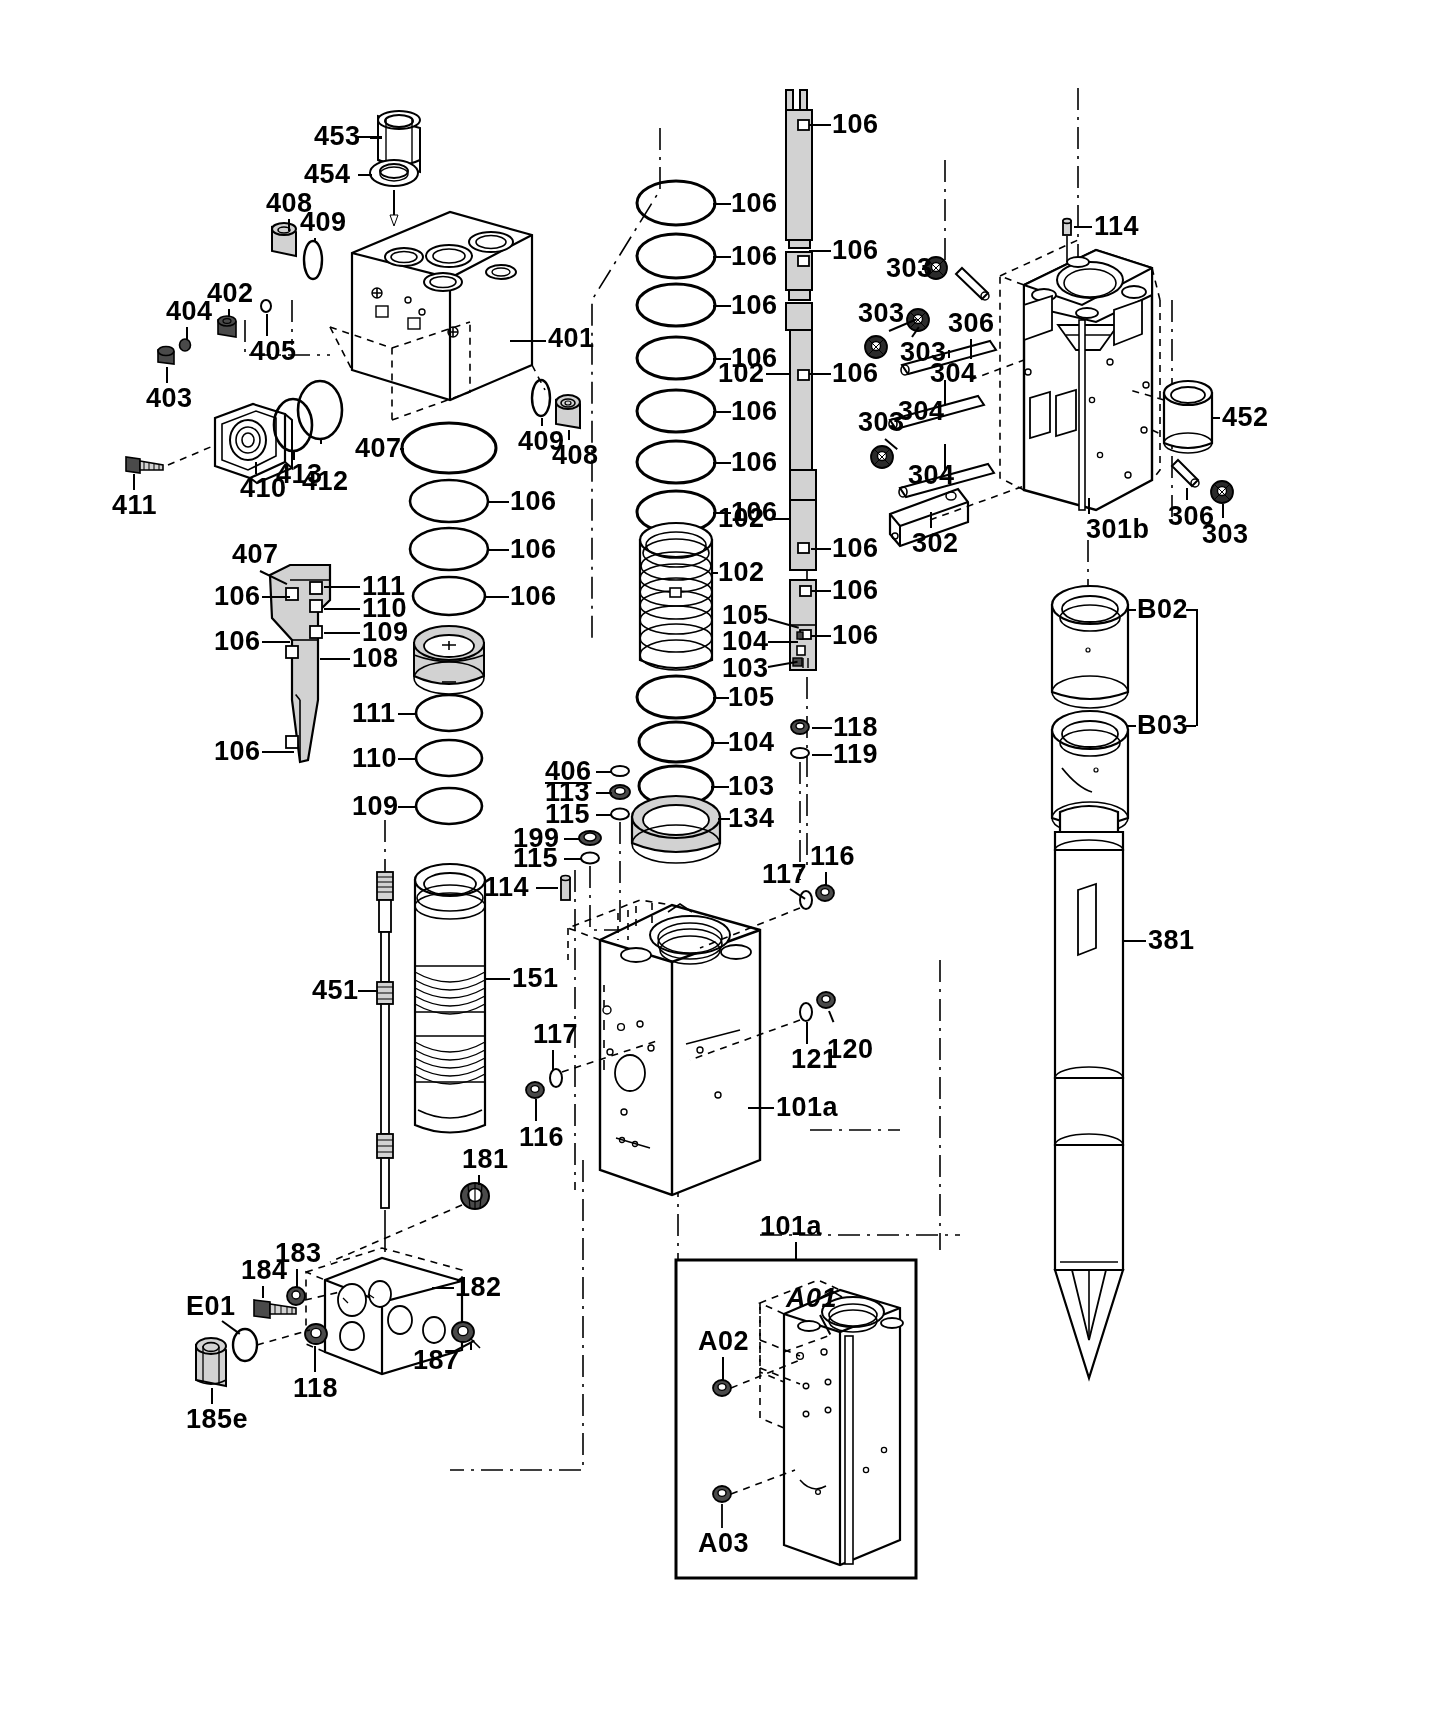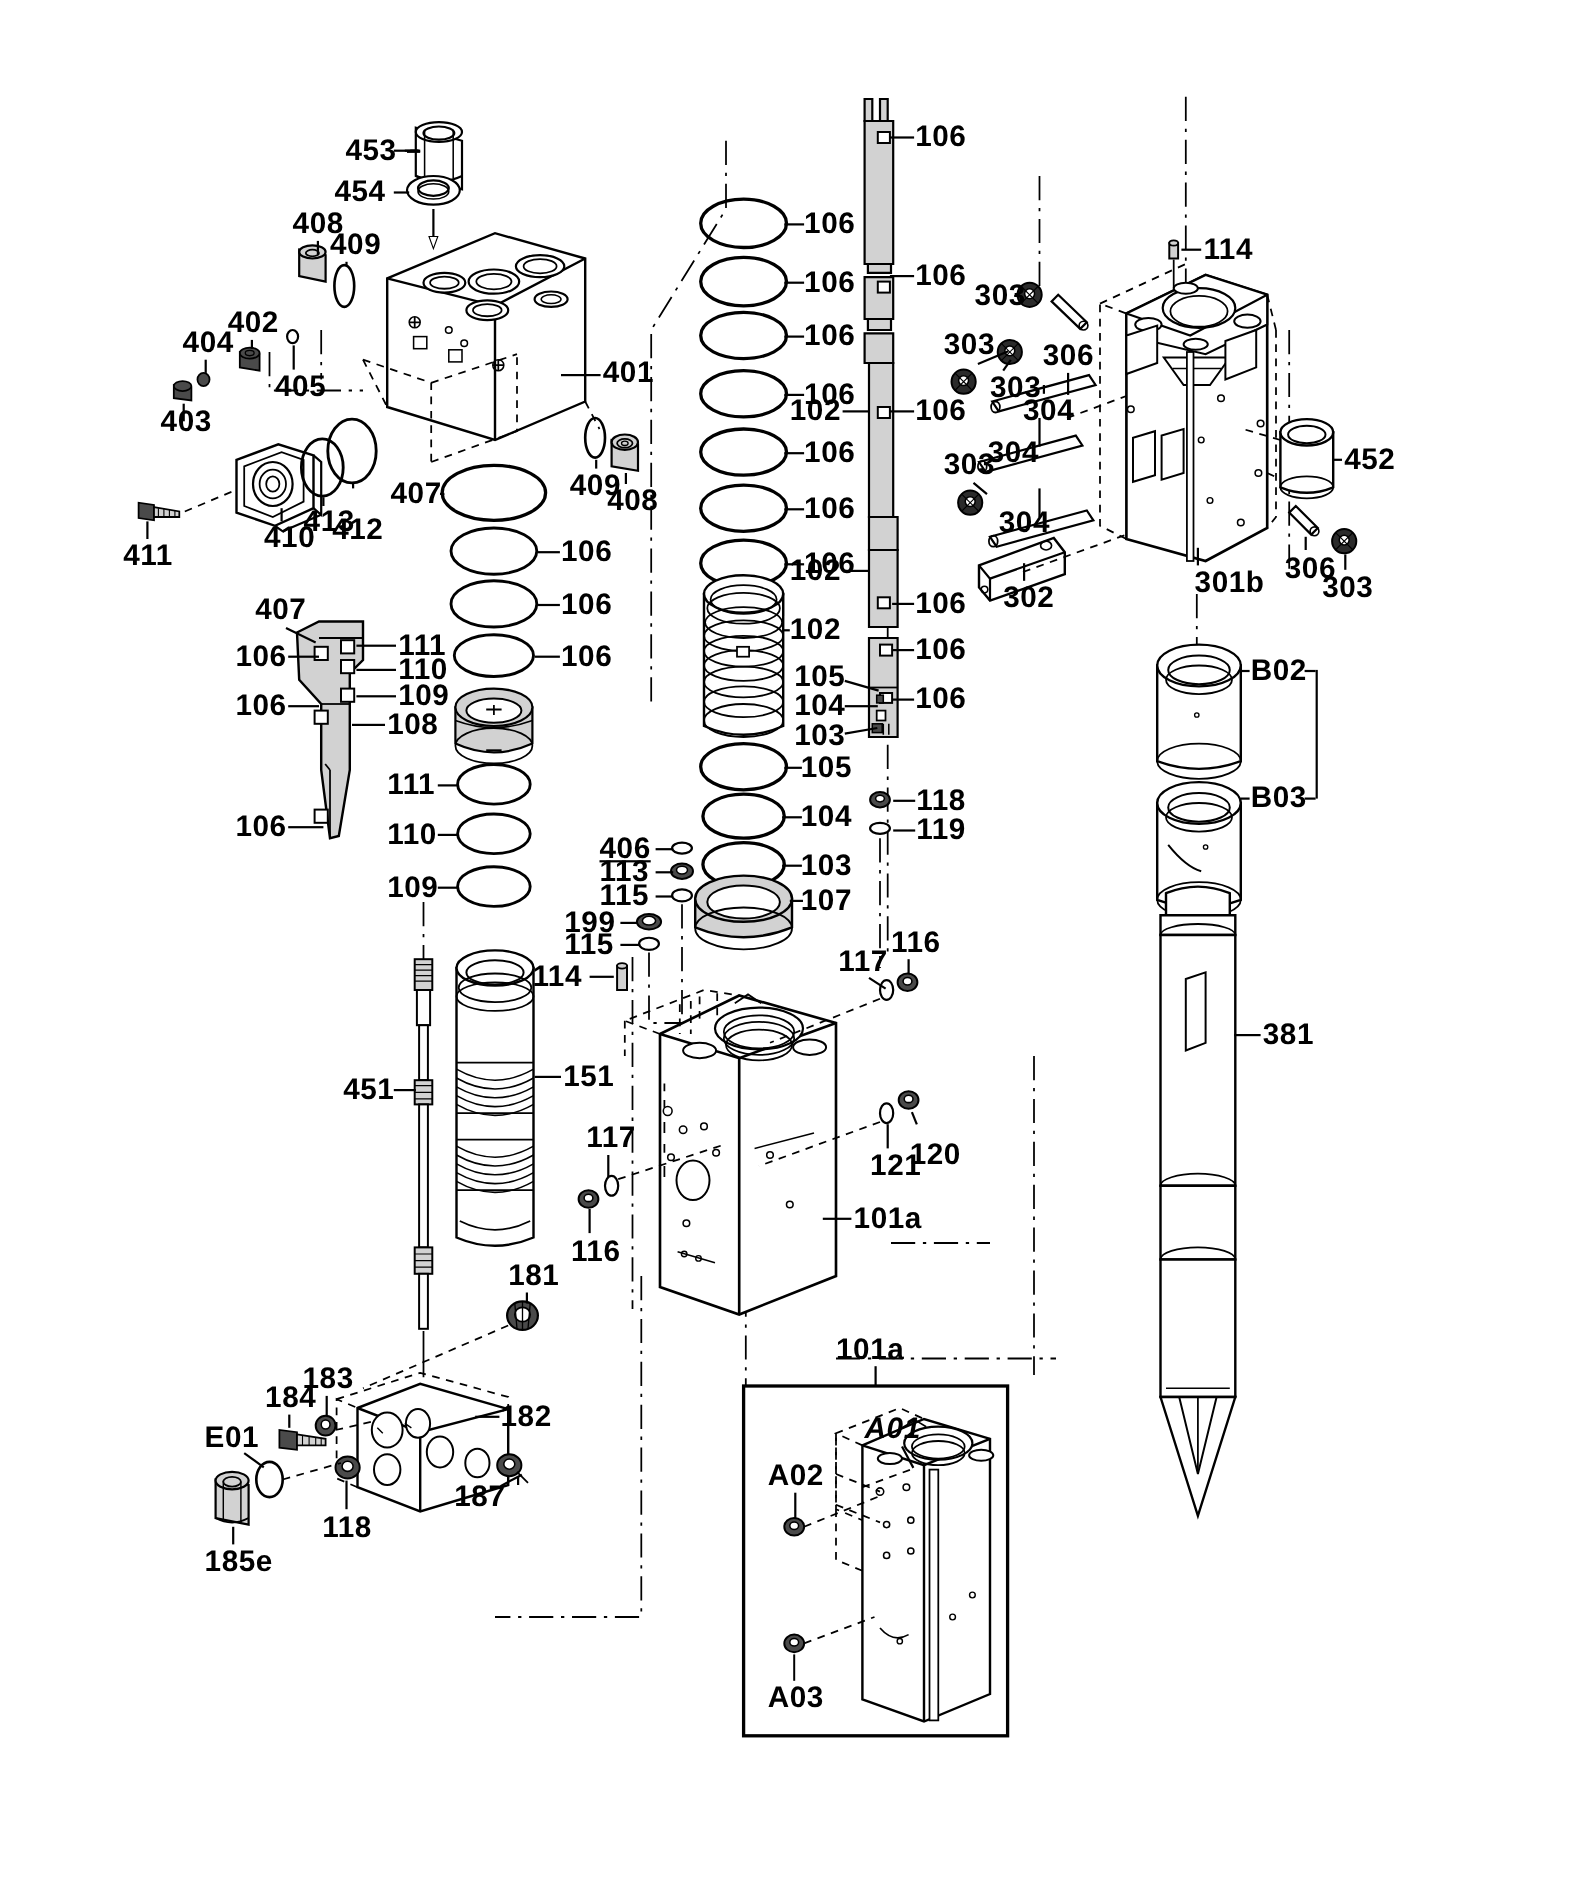--- a/index.html
+++ b/index.html
@@ -631,21 +631,21 @@
 
   <span class="lbl" style="left:300px;top:209px;">409</span>
   <div class="lead v" style="left:314px;top:238px;height:4px;"></div>
 
   <span class="lbl" style="left:166px;top:298px;">404</span>
   <div class="lead v" style="left:186px;top:327px;height:12px;"></div>
 
   <span class="lbl" style="left:207px;top:280px;">402</span>
   <div class="lead v" style="left:228px;top:309px;height:8px;"></div>
 
-  <span class="lbl" style="left:146px;top:370px;">403</span>
+  <span class="lbl" style="left:146px;top:385px;">403</span>
   <div class="lead v" style="left:166px;top:367px;height:16px;"></div>
 
   <span class="lbl" style="left:250px;top:338px;">405</span>
   <div class="lead v" style="left:266px;top:314px;height:22px;"></div>
 
   <span class="lbl" style="left:548px;top:325px;">401</span>
   <div class="lead h" style="left:510px;top:340px;width:36px;"></div>
 
   <span class="lbl" style="left:112px;top:492px;">411</span>
   <div class="lead v" style="left:133px;top:474px;height:16px;"></div>
@@ -743,21 +743,21 @@
   <div class="lead h" style="left:768px;top:641px;width:30px;"></div>
   <span class="lbl" style="left:722px;top:655px;">103</span>
   <div class="lead" style="left:768px;top:666px;width:30px;height:2px;transform:rotate(-10deg);transform-origin:left center;"></div>
 
   <span class="lbl" style="left:728px;top:684px;">105</span>
   <div class="lead h" style="left:713px;top:697px;width:16px;"></div>
   <span class="lbl" style="left:728px;top:729px;">104</span>
   <div class="lead h" style="left:711px;top:742px;width:18px;"></div>
   <span class="lbl" style="left:728px;top:773px;">103</span>
   <div class="lead h" style="left:711px;top:786px;width:18px;"></div>
-  <span class="lbl" style="left:728px;top:805px;">107</span>
+  <span class="lbl" style="left:728px;top:805px;">134</span>
   <div class="lead h" style="left:718px;top:818px;width:12px;"></div>
 
   <span class="lbl" style="left:545px;top:758px;text-decoration:underline;">406</span>
   <div class="lead h" style="left:596px;top:771px;width:16px;"></div>
   <span class="lbl" style="left:545px;top:779px;">113</span>
   <div class="lead h" style="left:596px;top:792px;width:16px;"></div>
   <span class="lbl" style="left:545px;top:801px;">115</span>
   <div class="lead h" style="left:596px;top:814px;width:16px;"></div>
   <span class="lbl" style="left:513px;top:825px;">199</span>
   <div class="lead h" style="left:564px;top:838px;width:16px;"></div>

